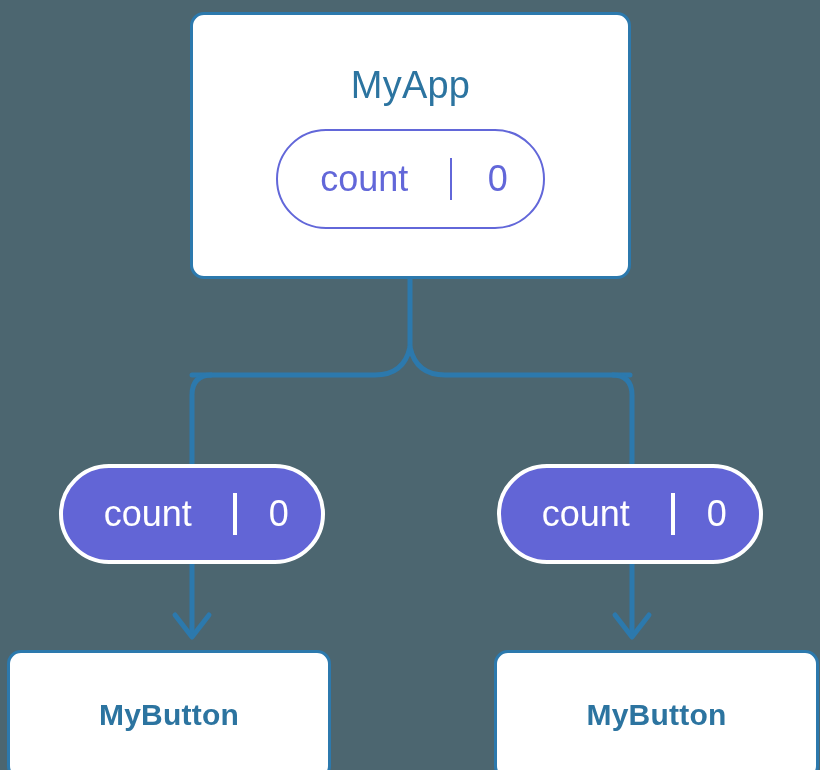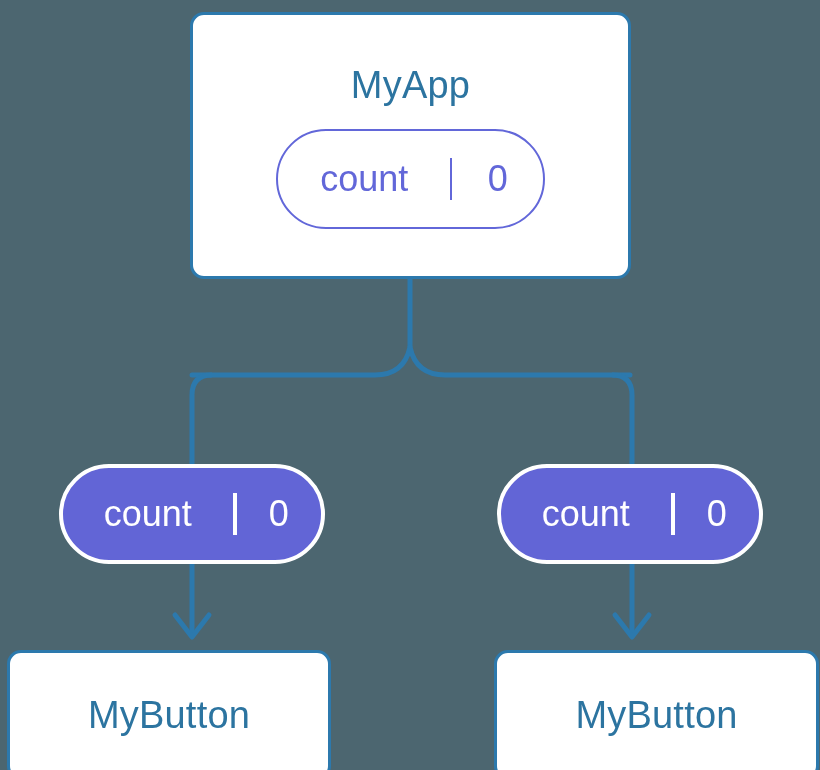--- a/index.html
+++ b/index.html
@@ -58,21 +58,21 @@
   
   .button-box {
     height: 130px;
     top: 650px;
     display: flex;
     align-items: center;
     justify-content: center;
   }
   #button-left  { left: 7px;   width: 324px; }
   #button-right { left: 494px; width: 325px; }
-  .button-box .comp-title { font-size: 38px; }
+  .button-box .comp-title { font-size: 30px; font-weight: bold; }
 
   
   .pill {
     position: absolute;
     display: flex;
     align-items: center;
     box-sizing: border-box;
     border-radius: 999px;
     overflow: hidden;
   }

